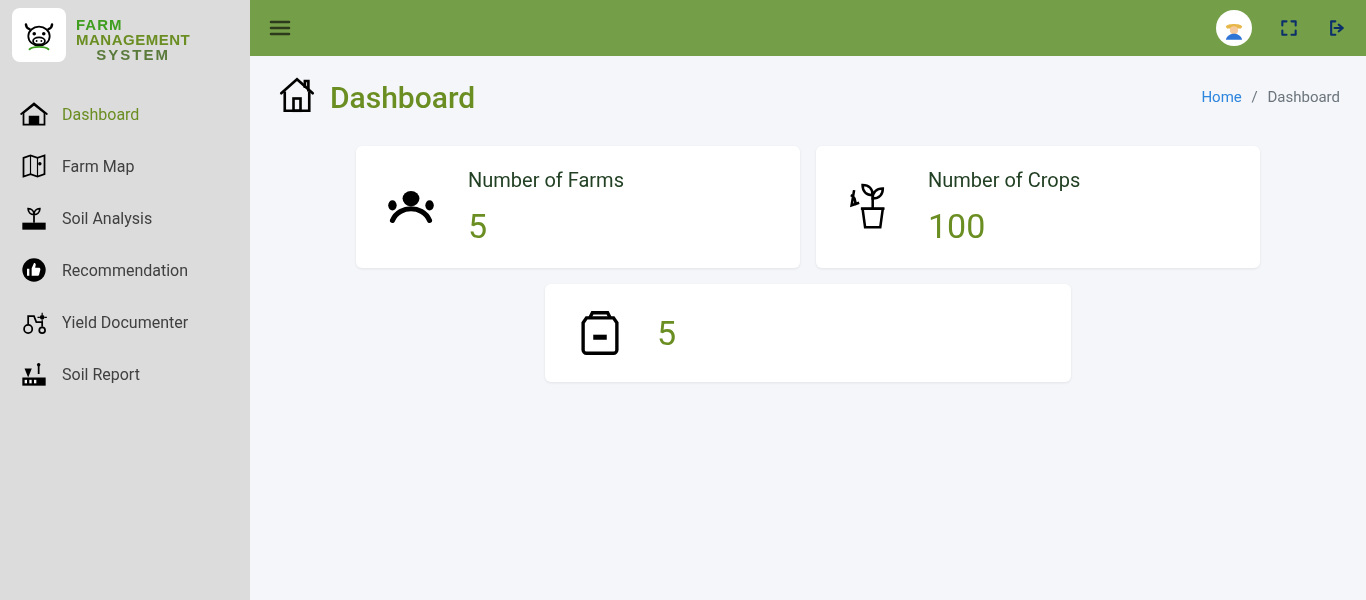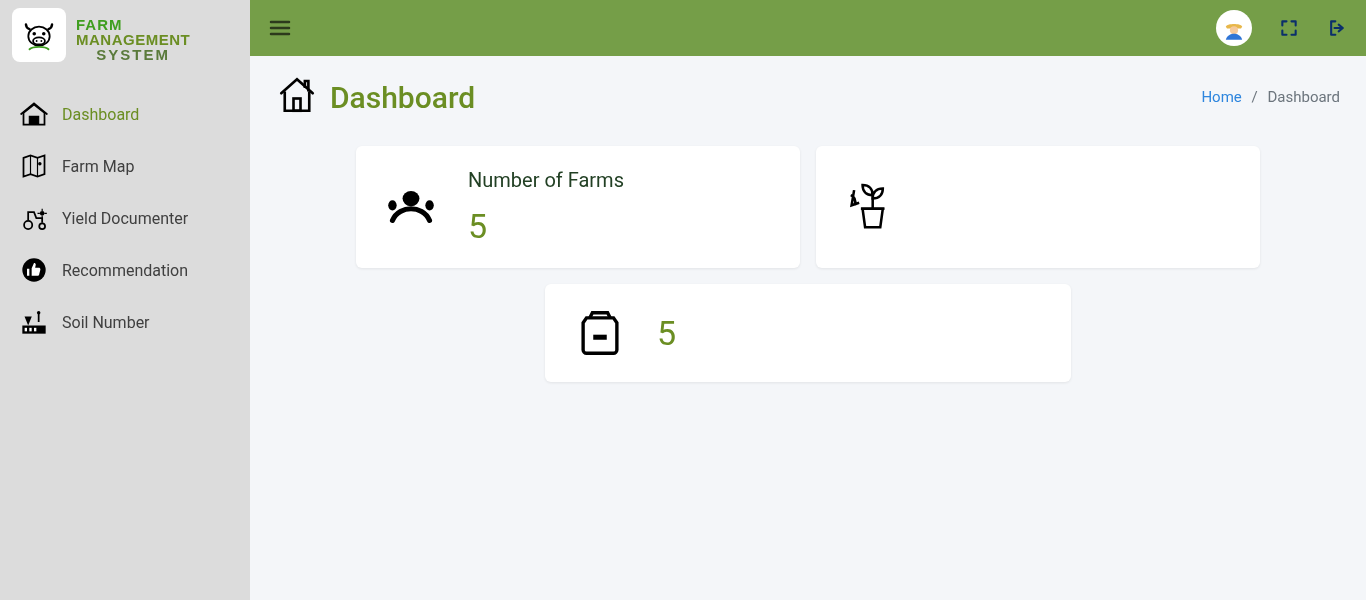--- a/index.html
+++ b/index.html
@@ -181,50 +181,59 @@
               <path d="M6 10l12-4 12 4 12-4v32l-12 4-12-4-12 4V10Z" fill="none" stroke="#000" stroke-width="3"></path>
               <path d="M18 6v32M30 10v32" stroke="#000" stroke-width="2"></path>
               <circle cx="34" cy="20" r="3" fill="#000"></circle>
             </svg>
         </span>
         <span class="nav-label">Farm Map</span>
       </div>
       <div class="nav-item">
         <span class="nav-icon">
           <svg viewBox="0 0 48 48">
+              <rect x="4" y="32" width="40" height="12" fill="#000"></rect>
+              <path d="M24 32V18M24 18c-6 0-10-4-10-10 6 0 10 4 10 10Zm0 0c6 0 10-4 10-10-6 0-10 4-10 10Z" fill="none" stroke="#000" stroke-width="3"></path>
+            </svg>
+        </span>
+        <span class="nav-label">Soil Analysis</span>
+      </div>
+      <div class="nav-item">
+        <span class="nav-icon">
+          <svg viewBox="0 0 48 48">
+              <circle cx="24" cy="24" r="20" fill="#000"></circle>
+              <path d="M16 22h-4v12h4V22Zm4 12h10c2 0 3-1 3-3l2-8c0-2-1-3-3-3h-6l1-5c0-2-1-3-3-3l-4 9v13Z" fill="#fff"></path>
+            </svg>
+        </span>
+        <span class="nav-label">Recommendation</span>
+      </div>
+      <div class="nav-item">
+        <span class="nav-icon">
+          <svg viewBox="0 0 48 48">
               <circle cx="14" cy="36" r="7" fill="none" stroke="#000" stroke-width="3"></circle>
               <circle cx="38" cy="38" r="5" fill="none" stroke="#000" stroke-width="3"></circle>
               <path d="M14 28V14h10l4 10h10v8" fill="none" stroke="#000" stroke-width="3"></path>
               <circle cx="38" cy="16" r="4" fill="#000"></circle>
               <path d="M38 12v-4M38 24v-4M34 16h-4M46 16h-4" stroke="#000" stroke-width="2"></path>
             </svg>
         </span>
         <span class="nav-label">Yield Documenter</span>
-      </div>
-      <div class="nav-item">
-        <span class="nav-icon">
-          <svg viewBox="0 0 48 48">
-              <circle cx="24" cy="24" r="20" fill="#000"></circle>
-              <path d="M16 22h-4v12h4V22Zm4 12h10c2 0 3-1 3-3l2-8c0-2-1-3-3-3h-6l1-5c0-2-1-3-3-3l-4 9v13Z" fill="#fff"></path>
-            </svg>
-        </span>
-        <span class="nav-label">Recommendation</span>
       </div>
       <div class="nav-item">
         <span class="nav-icon">
           <svg viewBox="0 0 48 48">
               <rect x="4" y="30" width="40" height="14" fill="#000"></rect>
               <rect x="8" y="34" width="4" height="6" fill="#fff"></rect>
               <rect x="16" y="34" width="4" height="6" fill="#fff"></rect>
               <rect x="24" y="34" width="4" height="6" fill="#fff"></rect>
               <path d="M14 26l-4-10h8l-4 10ZM32 10v14" stroke="#000" stroke-width="3"></path>
               <circle cx="32" cy="8" r="3" fill="#000"></circle>
             </svg>
         </span>
-        <span class="nav-label">Soil Number</span>
+        <span class="nav-label">Soil Report</span>
       </div>
     </nav>
   </aside>
 
   <div class="main">
     <header class="header">
       <div class="hamburger">
         <svg viewBox="0 0 24 24">
             <path d="M3 6h18M3 12h18M3 18h18" stroke="currentColor" stroke-width="2.5" stroke-linecap="round"></path>
           </svg>
@@ -291,20 +300,24 @@
         <div class="card">
           <div class="card-icon">
             <svg viewBox="0 0 64 64" fill="none" stroke="#000" stroke-width="3">
               <path d="M22 34h24l-3 22H25l-3-22Z"></path>
               <path d="M20 34h28"></path>
               <path d="M34 34V18"></path>
               <path d="M34 18c-8 0-12-5-12-12 8 0 12 5 12 12Zm0 4c8 0 12-5 12-12-8 0-12 5-12 12Z"></path>
               <path d="M8 18c5 2 6 7 5 12M12 12l-3 18 9-3"></path>
             </svg>
           </div>
+          <div class="card-body">
+            <div class="card-label">Number of Crops</div>
+            <div class="card-value">100</div>
+          </div>
         </div>
       </div>
 
       <div class="second-row">
         <div class="card">
           <div class="card-icon">
             <svg viewBox="0 0 64 64" fill="none" stroke="#000" stroke-width="4">
               <path d="M16 14h32l4 6v32c0 2-2 4-4 4H16c-2 0-4-2-4-4V20l4-6Z"></path>
               <rect x="24" y="34" width="16" height="6" fill="#000" stroke="none"></rect>
               <path d="M20 14l3-6h18l3 6"></path>

